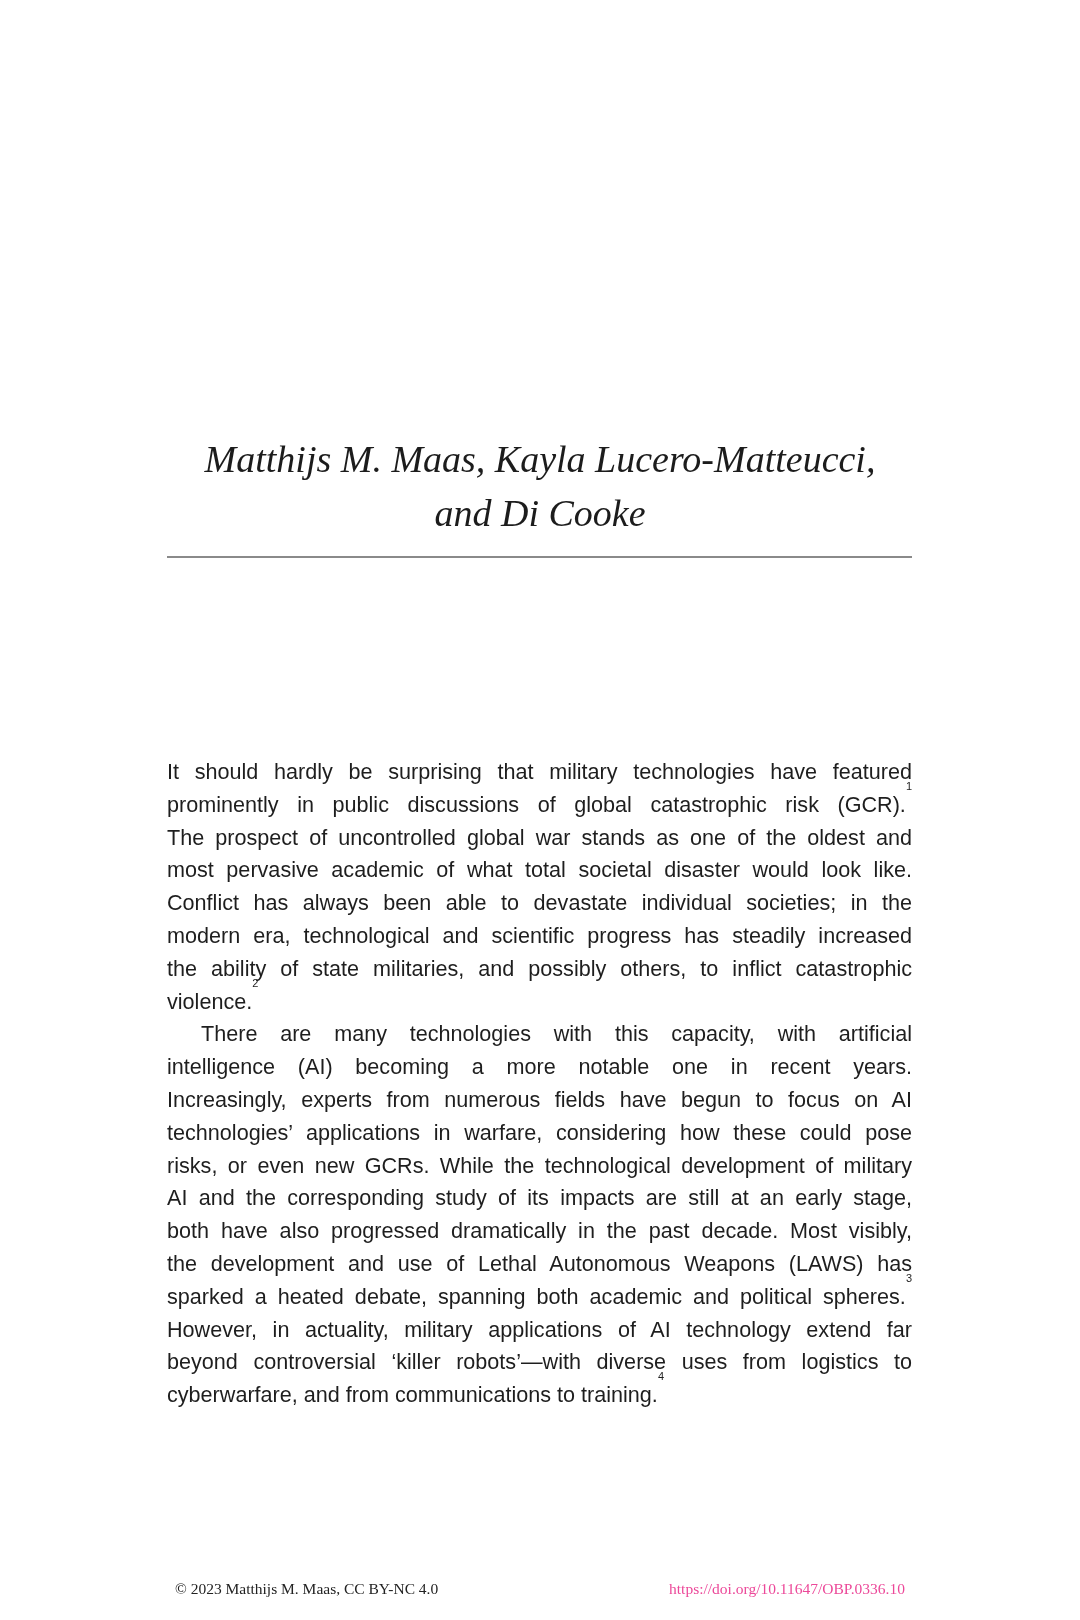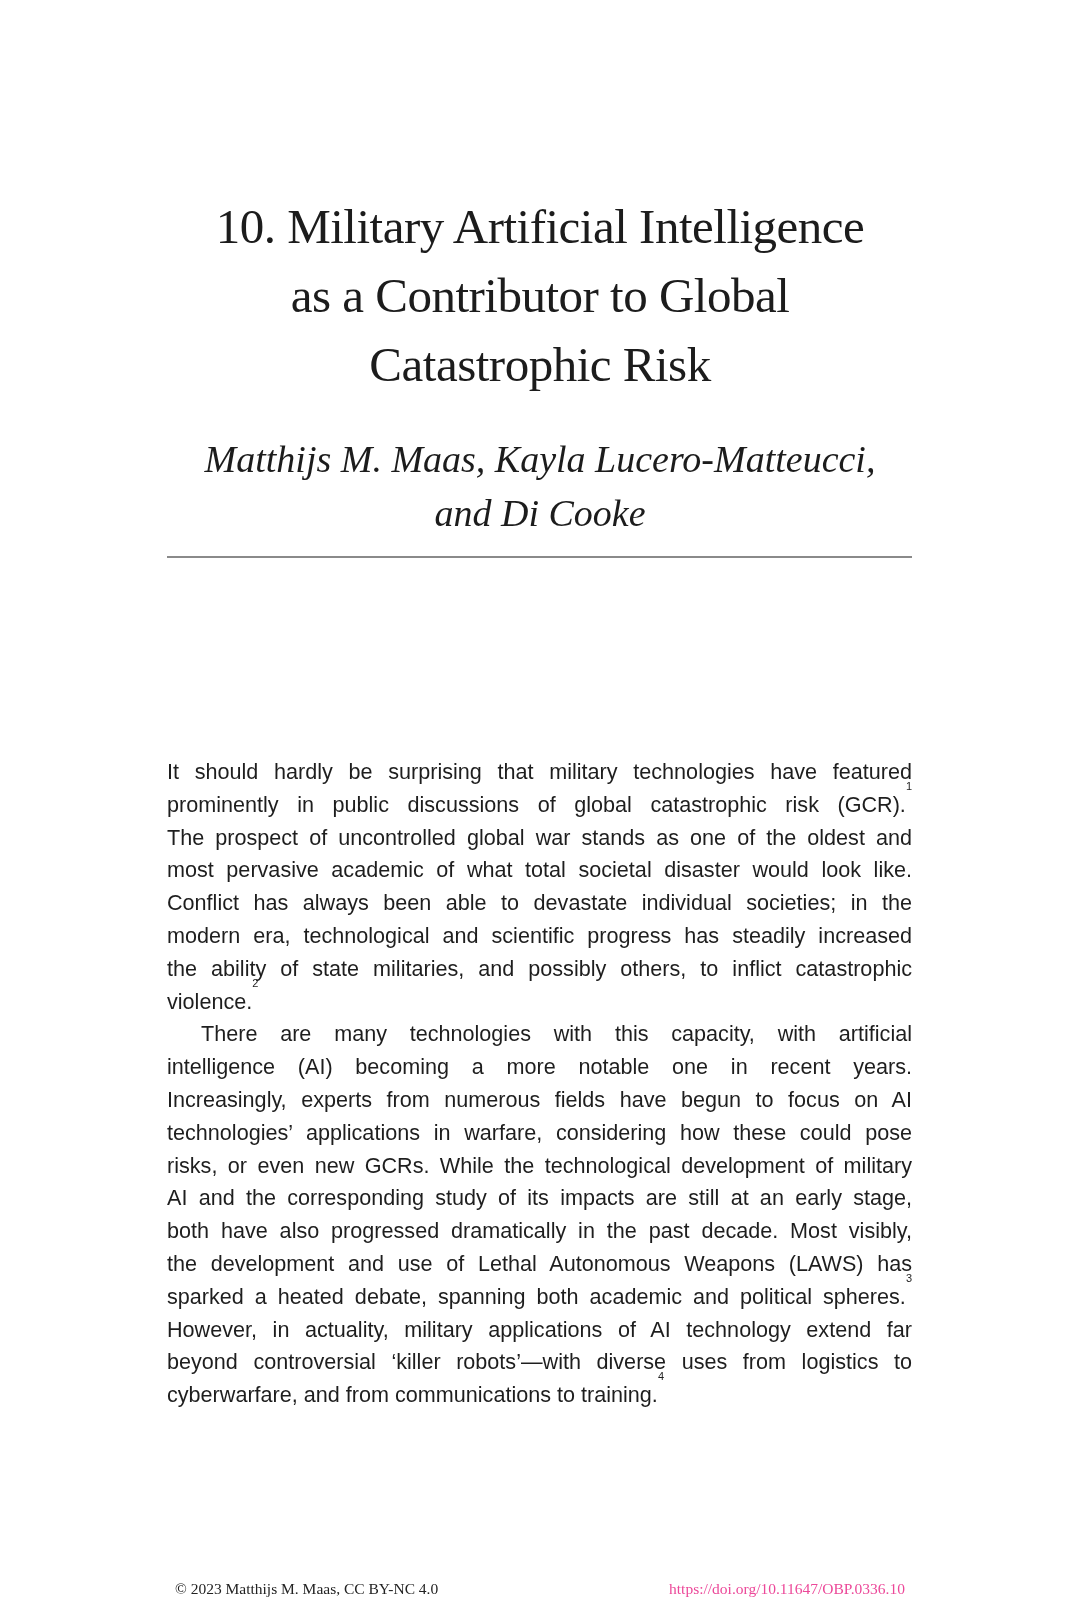--- a/index.html
+++ b/index.html
@@ -103,25 +103,20 @@
     .footer a {
       color: #ec4899;
       text-decoration: none;
     }
   </style>
 </head>
 <body>
 
 <div class="page">
 
-  <h1 class="chapter-title">
-    <span class="line">10. Military Artificial Intelligence</span>
-    <span class="line">as a Contributor to Global</span>
-    <span class="line">Catastrophic Risk</span>
-  </h1>
 
   <div class="authors">
     <span class="line">Matthijs M. Maas, Kayla Lucero-Matteucci,</span>
     <span class="line">and Di Cooke</span>
   </div>
 
   <div class="title-rule"></div>
 
   <div class="body-text">
     <div>

